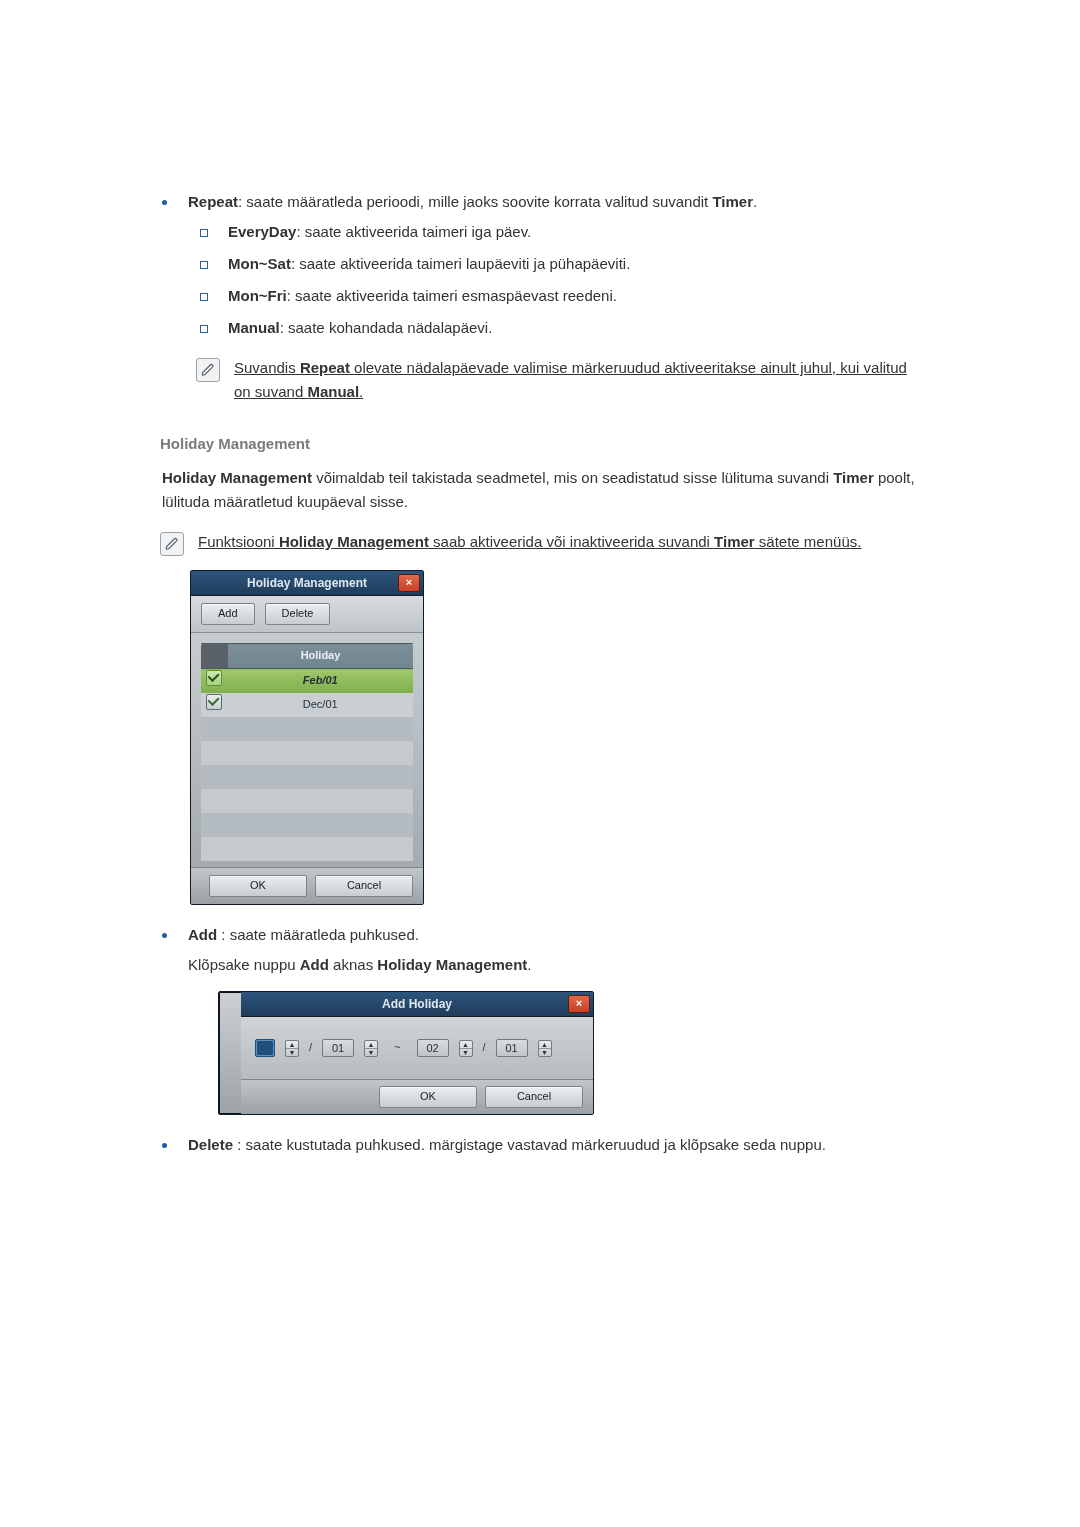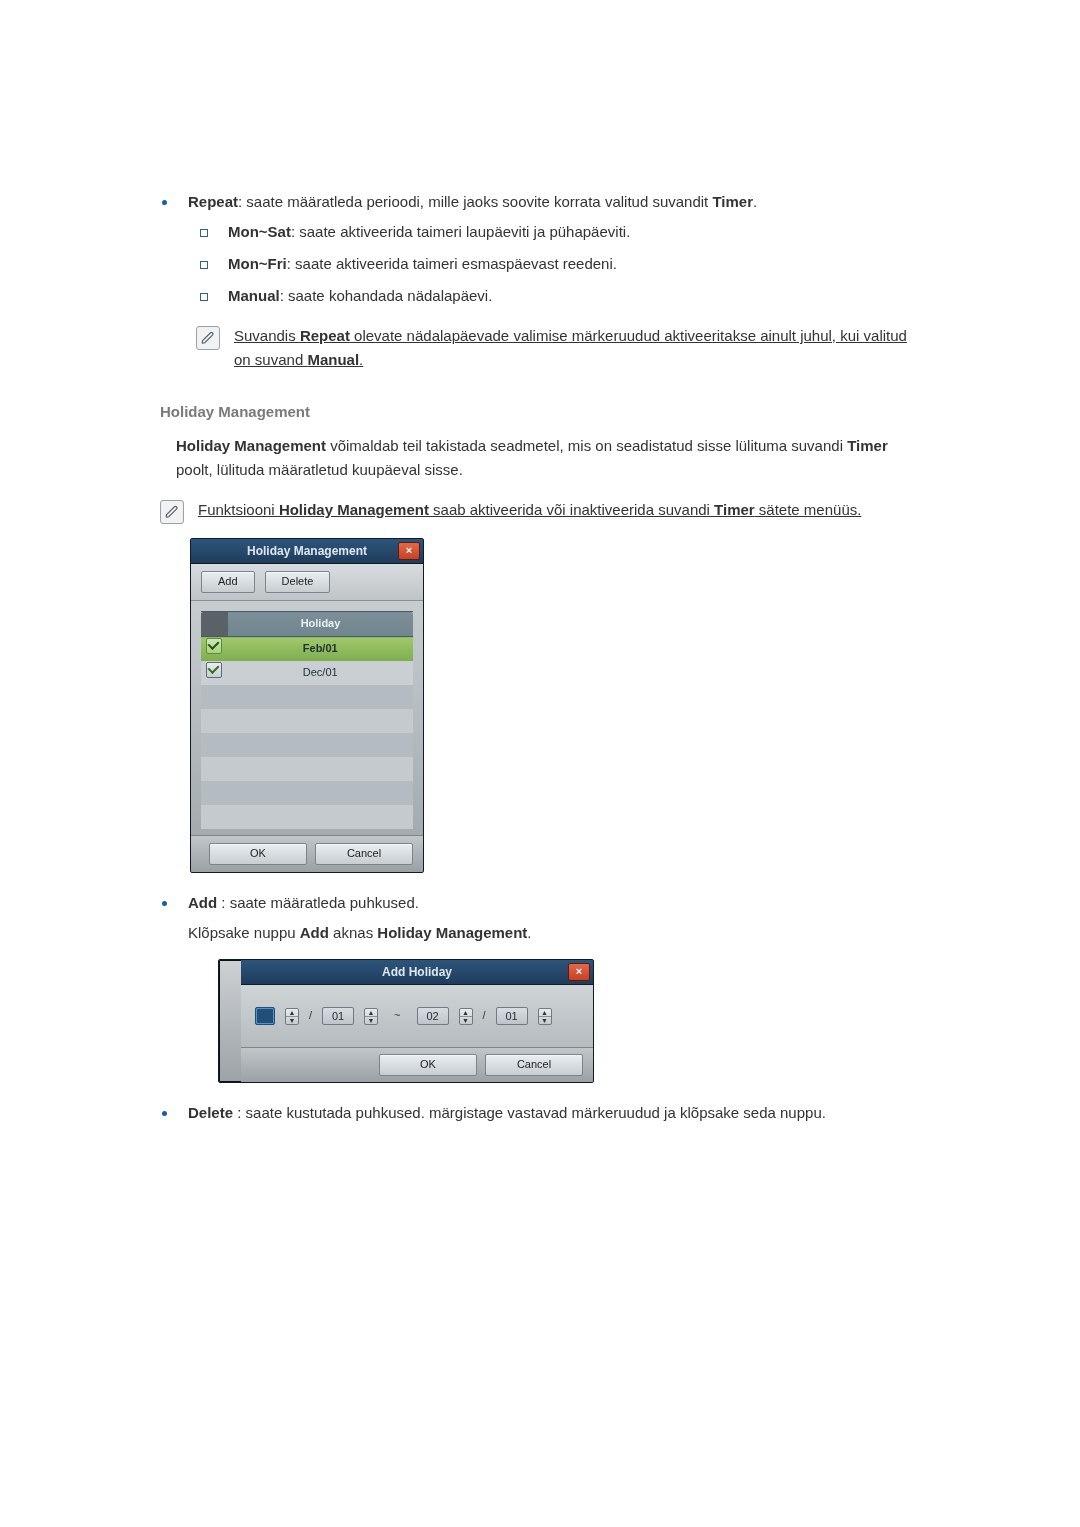--- a/index.html
+++ b/index.html
@@ -49,21 +49,21 @@
   ul.l2 > li{position:relative;padding-left:32px;margin-bottom:8px;}
   ul.l2 > li::before{
     content:"";position:absolute;left:4px;top:9px;width:6px;height:6px;
     border:1px solid var(--sq-bullet);background:transparent;
   }
   b,.b{font-weight:700;text-align:center;}
   .section-h{
     color:var(--heading-muted);font-weight:700;font-size:15px;
     margin:28px 0 10px 0;
   }
-  .para{margin:10px 0 14px 16px;}
+  .para{margin:10px 0 14px 2px;}
 
   
   .note{display:flex;gap:14px;margin:16px 0 10px 0;}
   .note .icon-frame{
     flex:0 0 auto;width:22px;height:22px;border:1px solid #9aa1a6;border-radius:3px;
     display:flex;align-items:center;justify-content:center;color:#5a6268;background:#f0f2f3;
     margin-top:2px;
   }
   .note .icon-frame svg{width:14px;height:14px;}
   .note .note-body{flex:1;text-decoration:underline;}
@@ -103,21 +103,21 @@
   .hm-body{padding:10px 10px 6px 10px;background:linear-gradient(#c7cccf,#a4abaf);}
   .tbl{width:100%;border-collapse:collapse;font-size:11px;}
   .tbl thead th{
     background:linear-gradient(#7d8f98,var(--header-row));color:#eaf0f4;font-weight:600;
     height:22px;border-top:1px solid #4b5a64;border-bottom:1px solid #4b5a64;
   }
   .tbl thead th:first-child{width:24px;border-right:1px solid #55626b;background:#5a6167;border-top-left-radius:2px;}
   .tbl thead th:last-child{border-top-right-radius:2px;}
   .tbl tbody td{height:22px;text-align:center;color:#22303a;}
   .tbl tbody td:first-child{width:24px;}
-  .row-sel td{background:linear-gradient(var(--sel-row2),var(--sel-row1));color:#1a2a12;font-weight:600;}
+  .row-sel td{background:linear-gradient(var(--sel-row2),var(--sel-row1));color:#1a2a12;font-weight:600;font-style:italic;}
   .row-norm td{background:#c9cfd3;}
   .row-a td{background:var(--row-alt1);}
   .row-b td{background:var(--row-alt2);}
   .chkcell{background:#d2d9de;}
   .chk-green, .chk-plain{
     display:inline-block;width:14px;height:14px;border:1px solid #5d6a72;border-radius:2px;
     background:linear-gradient(#e9edee,#c8cfd3);position:relative;
   }
   .chk-green::after, .chk-plain.checked::after{
     content:"";position:absolute;left:3px;top:0px;width:5px;height:8px;border:2px solid #3a6c27;border-top:none;border-left:none;transform:rotate(45deg);
@@ -164,20 +164,21 @@
 <body>
 
 <div class="page">
 
   <ul class="l1">
     <li>
       <span class="item-body">
         <b>Repeat</b><span>: saate määratleda perioodi, mille jaoks soovite korrata valitud suvandit </span><b>Timer</b><span>.</span>
       </span>
       <ul class="l2">
+        <li><b>EveryDay</b><span>: saate aktiveerida taimeri iga päev.</span></li>
         <li><b>Mon~Sat</b><span>: saate aktiveerida taimeri laupäeviti ja pühapäeviti.</span></li>
         <li><b>Mon~Fri</b><span>: saate aktiveerida taimeri esmaspäevast reedeni.</span></li>
         <li><b>Manual</b><span>: saate kohandada nädalapäevi.</span></li>
       </ul>
 
       <div class="note" style="margin-left:8px;">
         <span class="icon-frame">
           <svg viewBox="0 0 24 24" fill="none" stroke="currentColor" stroke-width="2">
               <path d="M3 21l3.5-.8L20 6.7a2 2 0 0 0 0-2.8l-.9-.9a2 2 0 0 0-2.8 0L2.8 16.5 2 20z"></path>
             </svg>

